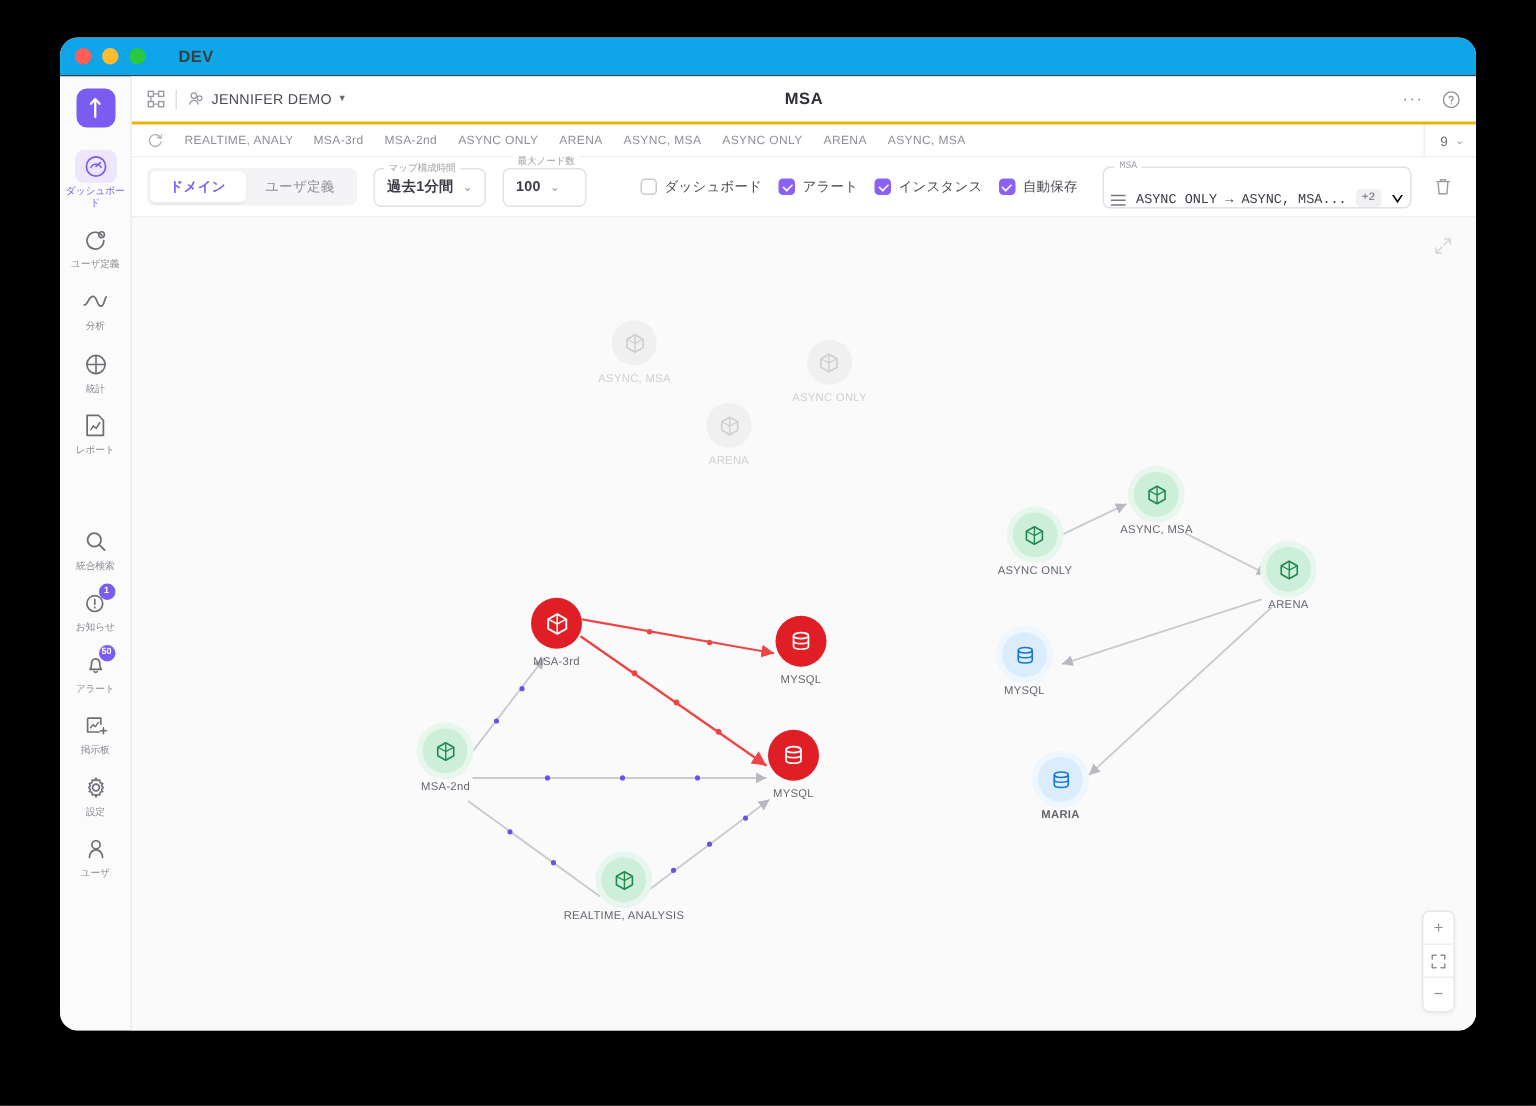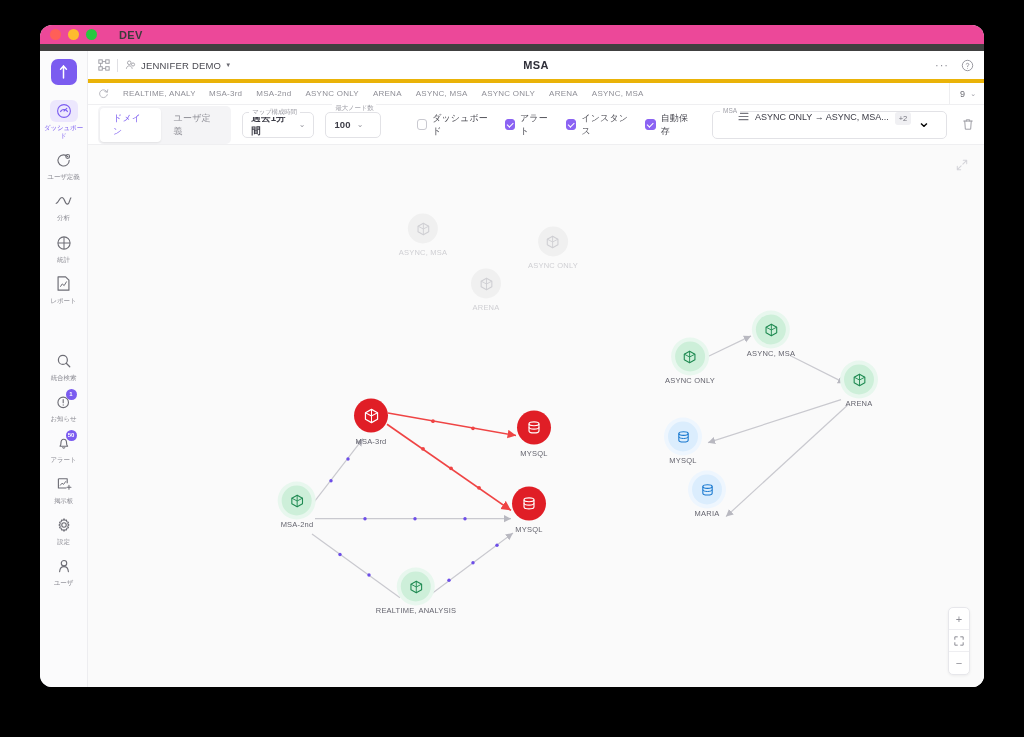--- a/index.html
+++ b/index.html
@@ -17,24 +17,24 @@
     width: 944px; height: 662px;
     background: #fafafa;
     border-radius: 12px;
     overflow: hidden;
     box-shadow: 0 18px 44px rgba(0,0,0,.55);
     display: flex; flex-direction: column;
   }
   
   .titlebar {
     height: 26px; flex: 0 0 26px;
-    background: #ec4899;
+    background: #0ea5e9;
     display: flex; align-items: center;
     padding-left: 10px;
-    border-bottom: 7px solid #404040;
+    border-bottom: 1px solid #404040;
   }
   .traffic { display: flex; gap: 7px; align-items: center; }
   .dot { width: 11px; height: 11px; border-radius: 50%; }
   .dot.red { background: #ff5f57; }
   .dot.yellow { background: #febc2e; }
   .dot.green { background: #28c840; }
   .win-title {
     margin-left: 22px;
     font-size: 11px; font-weight: bold; color: #3c3c3c; letter-spacing: .3px;
   }
@@ -85,21 +85,21 @@
     font-size: 6px; line-height: 11px; text-align: center;
     font-weight: bold;
   }
 
   
   .main { flex: 1; display: flex; flex-direction: column; min-width: 0; background: #fff; }
 
   .topbar {
     height: 32px; flex: 0 0 32px; background: #fff;
     display: flex; align-items: center;
-    border-bottom: 4px solid #eab308;
+    border-bottom: 2px solid #eab308;
     padding: 0 10px;
     justify-content: space-between;
   }
   .tb-left { display: flex; align-items: center; gap: 7px; }
   .tb-divider { width: 1px; height: 13px; background: #e0e0e4; }
   .org {
     display: flex; align-items: center; gap: 4px;
     font-size: 9.5px; color: #4a4a52; letter-spacing: .2px;
   }
   .tb-title {
@@ -135,21 +135,21 @@
     display: flex; align-items: center; gap: 11px;
     padding: 0 10px; border-bottom: 1px solid #efeff1;
   }
   .segment {
     display: flex; background: #f4f4f6; border-radius: 5px; padding: 2px;
   }
   .seg-btn {
     font-size: 9px; padding: 4px 13px; border-radius: 4px;
     color: #8d8d95; cursor: pointer; letter-spacing: .2px;
   }
-  .seg-btn.on { background: #fff; color: #7b5cf0; font-weight: normal; box-shadow: 0 1px 2px rgba(0,0,0,.08); }
+  .seg-btn.on { background: #fff; color: #7b5cf0; font-weight: bold; box-shadow: 0 1px 2px rgba(0,0,0,.08); }
 
   .field {
     position: relative; border: 1px solid #e2e2e6; border-radius: 5px;
     height: 26px; display: flex; align-items: center; padding: 0 8px;
     min-width: 56px;
   }
   .field .legend {
     position: absolute; top: -5px; left: 6px; background: #fff;
     padding: 0 3px; font-size: 6.5px; color: #a0a0a8; white-space: nowrap;
     letter-spacing: -.2px;
@@ -167,22 +167,22 @@
   .box.on { background: #8b63f3; border-color: #8b63f3; }
   .box.on::after {
     content: ""; width: 5px; height: 2.5px;
     border-left: 1.6px solid #fff; border-bottom: 1.6px solid #fff;
     transform: rotate(-45deg) translate(0.5px, -0.5px);
   }
   .check-label { font-size: 9px; color: #4a4a52; letter-spacing: .1px; }
 
   .msa-field {
     position: relative; border: 1px solid #e2e2e6; border-radius: 5px;
-    height: 28px; display: flex; align-items: flex-start; gap: 6px;
-    padding: 0 25px; margin-left: 6px; min-width: 198px;
+    height: 28px; display: flex; align-items: flex-end; gap: 6px;
+    padding: 0 4px; margin-left: 6px; min-width: 198px; font-family: Liberation Mono, monospace;
   }
   .msa-field .legend { position: absolute; top: -5px; left: 7px; background:#fff; padding:0 3px; font-size: 6.5px; color:#a0a0a8; }
   .msa-text { font-size: 9px; color: #3b3b45; white-space: nowrap; }
   .plus-badge {
     background: #f0f0f3; border-radius: 3px; font-size: 7.5px;
     color: #70707a; padding: 2px 4px;
   }
   .trash { color: #9a9aa2; margin-left: 4px; cursor: pointer; display: flex; }
 
   
@@ -650,21 +650,21 @@
             <div class="circle c-blue c-blue-ring">
               <svg width="15" height="15" viewBox="0 0 18 18">
                   <ellipse cx="9" cy="4.8" rx="5.6" ry="2.2" fill="none" stroke="#1878cf" stroke-width="1.3"></ellipse>
                   <path d="M3.4 4.8 L3.4 12.8 C3.4 14.1 6 15 9 15 C12 15 14.6 14.1 14.6 12.8 L14.6 4.8" fill="none" stroke="#1878cf" stroke-width="1.3"></path>
                   <path d="M3.4 8.6 C3.4 9.9 6 10.8 9 10.8 C12 10.8 14.6 9.9 14.6 8.6" fill="none" stroke="#1878cf" stroke-width="1.2"></path>
                 </svg>
             </div>
             <div class="nlabel">MYSQL</div>
           </div>
 
-          <div class="node" style="left:619px; top:351px;">
+          <div class="node" style="left:619px; top:381px;font-weight:bold;">
             <div class="circle c-blue c-blue-ring">
               <svg width="15" height="15" viewBox="0 0 18 18">
                   <ellipse cx="9" cy="4.8" rx="5.6" ry="2.2" fill="none" stroke="#1878cf" stroke-width="1.3"></ellipse>
                   <path d="M3.4 4.8 L3.4 12.8 C3.4 14.1 6 15 9 15 C12 15 14.6 14.1 14.6 12.8 L14.6 4.8" fill="none" stroke="#1878cf" stroke-width="1.3"></path>
                   <path d="M3.4 8.6 C3.4 9.9 6 10.8 9 10.8 C12 10.8 14.6 9.9 14.6 8.6" fill="none" stroke="#1878cf" stroke-width="1.2"></path>
                 </svg>
             </div>
             <div class="nlabel">MARIA</div>
           </div>
 

